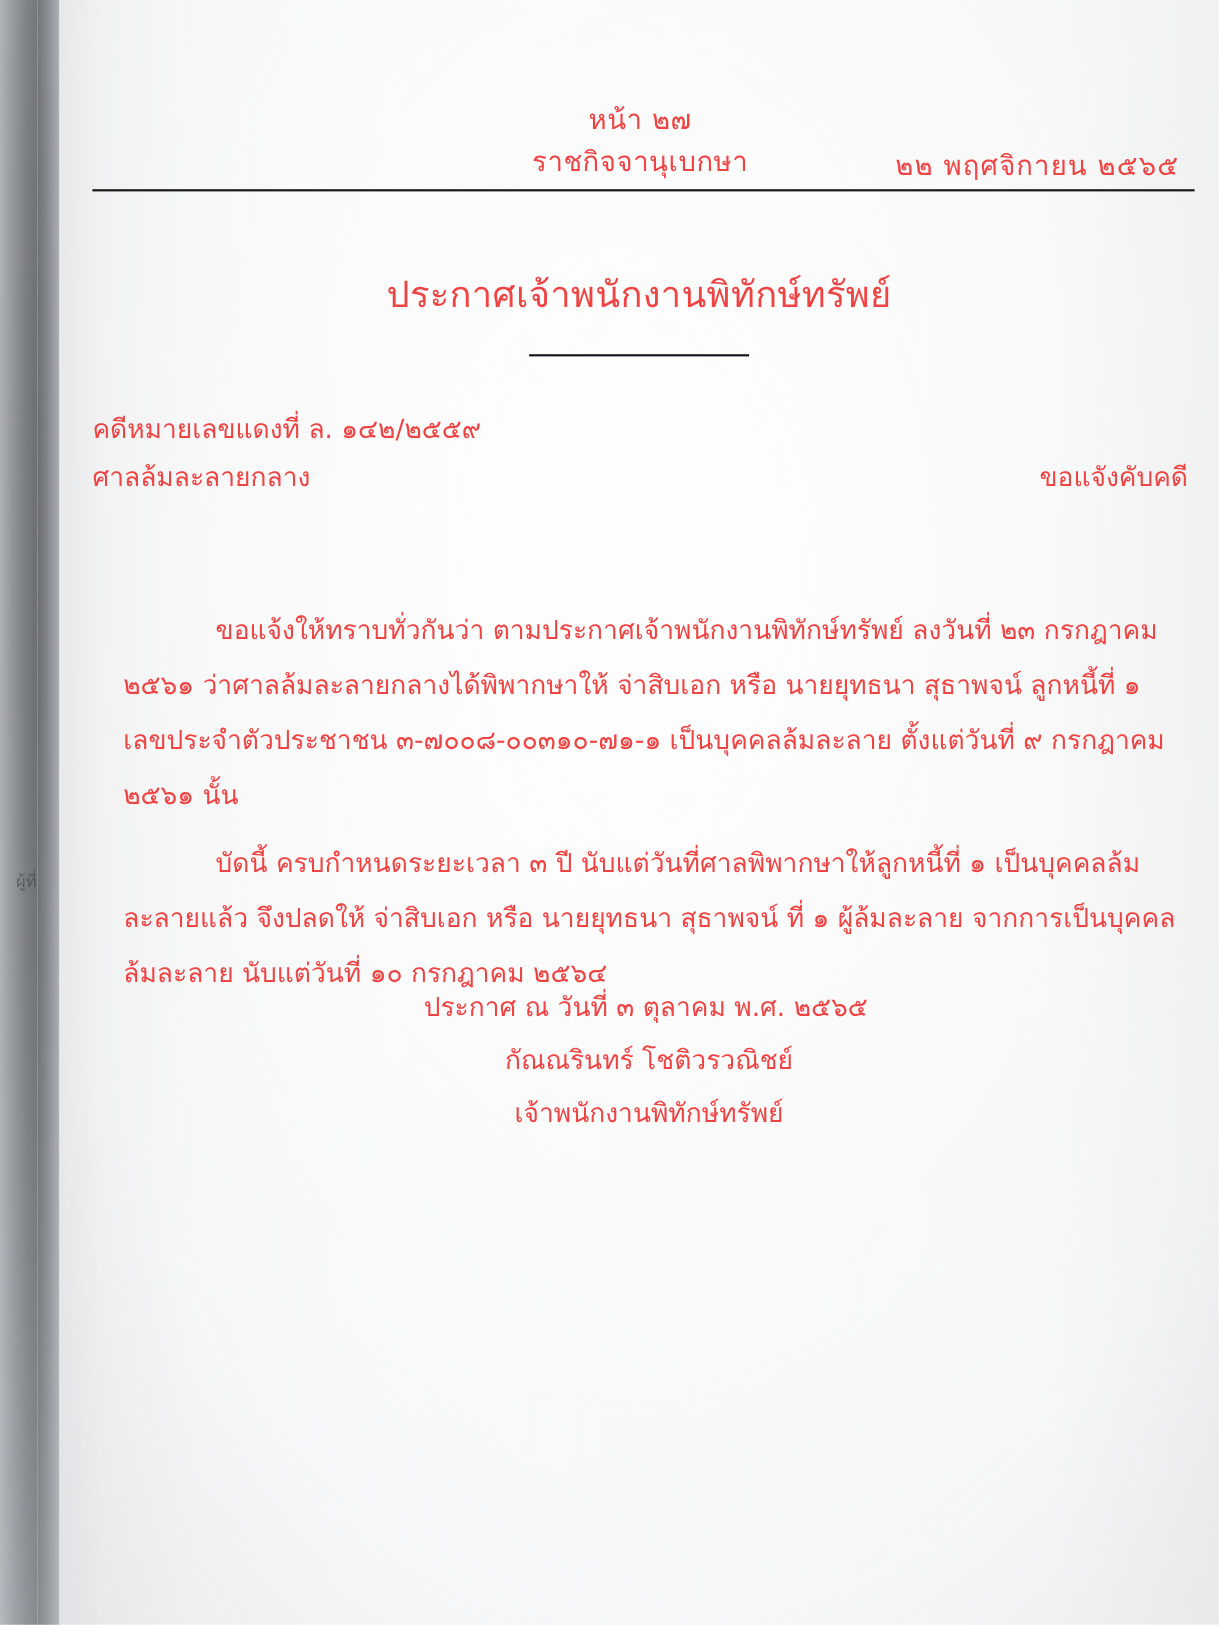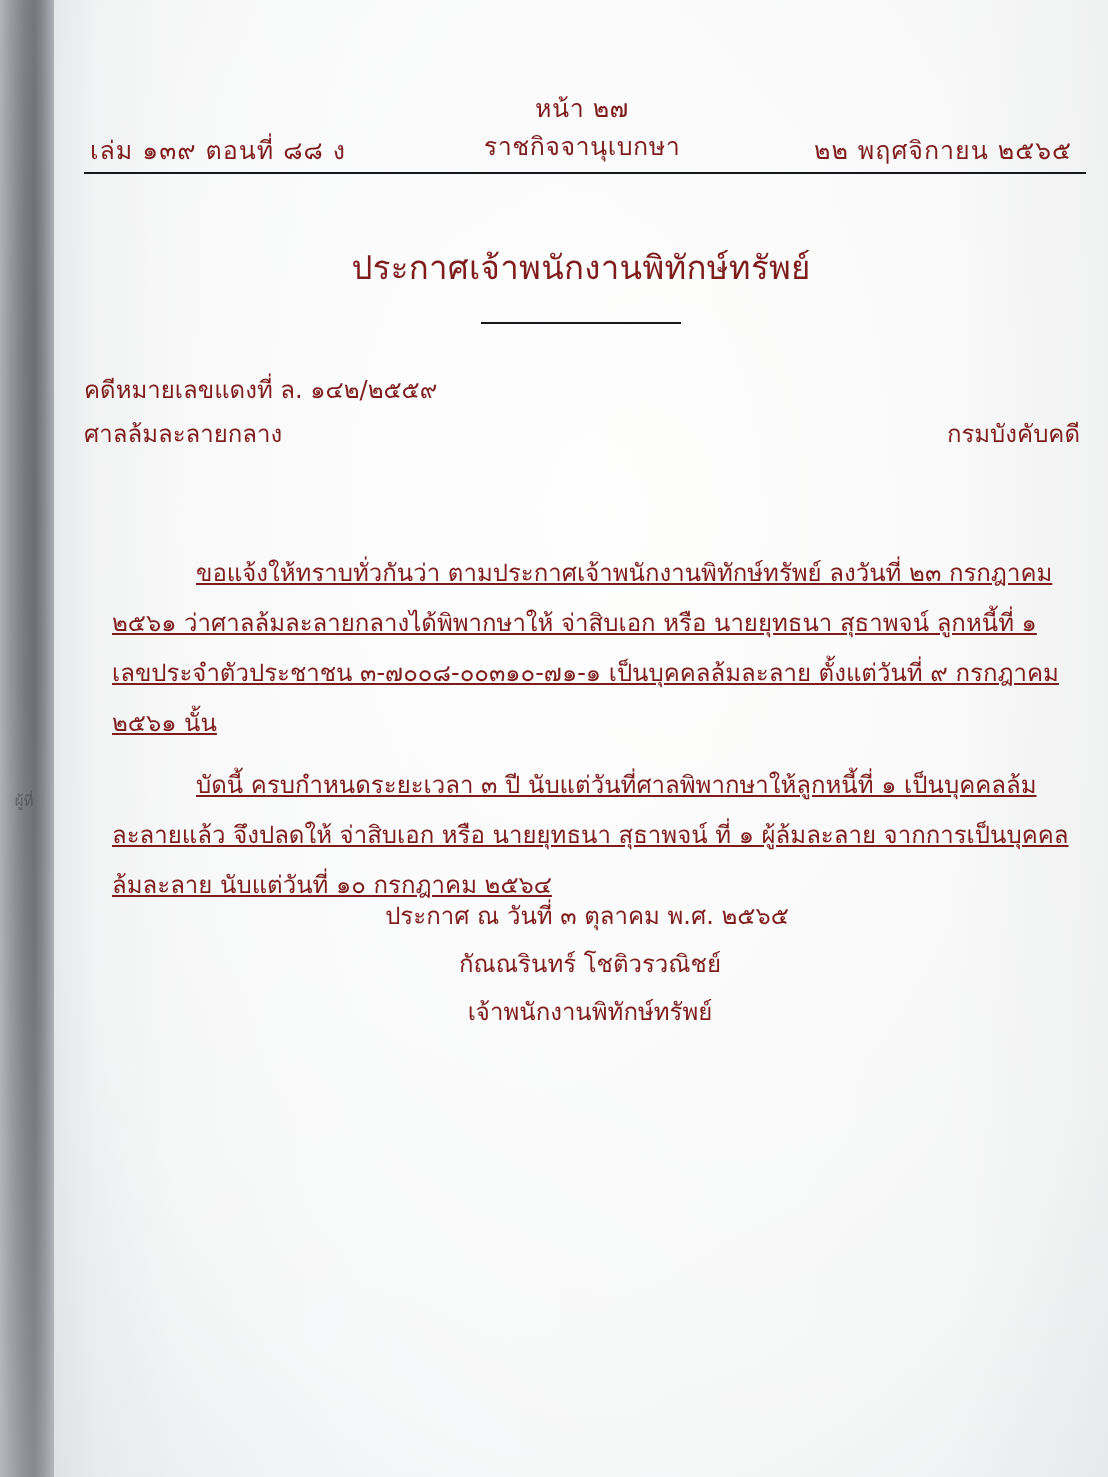--- a/index.html
+++ b/index.html
@@ -67,21 +67,21 @@
     text-align: center;
   }
 
   
   .content {
     position: absolute;
     left: 54px;
     top: 0;
     width: 1054px;
     height: 1161px;
-    color: #7f1d1d;
+    color: #ef4444;
   }
 
   .header-row {
     position: absolute;
     left: 30px;
     right: 28px;
     top: 92px;
     height: 72px;
   }
   .hdr-center {
@@ -162,21 +162,21 @@
   .body-text {
     position: absolute;
     left: 58px;
     right: 36px;
     top: 548px;
     font-size: 24px;
     line-height: 50px;
   }
   .para { margin: 0 0 12px 0; }
   .para p { margin: 0; }
-  .indent { text-indent: 84px; text-decoration: underline; }
+  .indent { text-indent: 84px; }
 
   .closing {
     position: absolute;
     left: 0; right: 0;
     top: 892px;
     text-align: center;
     font-size: 24px;
     line-height: 48px;
     padding-left: 12px;
   }
@@ -192,36 +192,35 @@
   <div class="page-sheet"></div>
   <div class="page-tint"></div>
   <div class="edge-bleed">ผู้ที่</div>
 </div>
 
 <div class="content">
 
   <div class="header-row">
     <div class="hdr-center">หน้า ๒๗</div>
     <div class="hdr-center" style="top:38px;">ราชกิจจานุเบกษา</div>
-    <div class="hdr-left">เล่ม ๑๓๙ ตอนที่ ๘๘ ง</div>
     <div class="hdr-right">๒๒ พฤศจิกายน ๒๕๖๕</div>
   </div>
 
   <div class="rule"></div>
 
   <div class="title">ประกาศเจ้าพนักงานพิทักษ์ทรัพย์</div>
   <div class="short-rule"></div>
 
   <div class="meta">
     <div class="meta-row">
       <div class="left">คดีหมายเลขแดงที่ ล. ๑๔๒/๒๕๕๙</div>
     </div>
     <div class="meta-row">
       <div class="left">ศาลล้มละลายกลาง</div>
-      <div class="right">กรมบังคับคดี</div>
+      <div class="right">ขอแจังคับคดี</div>
     </div>
   </div>
 
   <div class="body-text">
     <div class="para">
       <p class="indent">ขอแจ้งให้ทราบทั่วกันว่า ตามประกาศเจ้าพนักงานพิทักษ์ทรัพย์ ลงวันที่ ๒๓ กรกฎาคม ๒๕๖๑ ว่าศาลล้มละลายกลางได้พิพากษาให้ จ่าสิบเอก หรือ นายยุทธนา สุธาพจน์ ลูกหนี้ที่ ๑ เลขประจำตัวประชาชน ๓-๗๐๐๘-๐๐๓๑๐-๗๑-๑ เป็นบุคคลล้มละลาย ตั้งแต่วันที่ ๙ กรกฎาคม ๒๕๖๑ นั้น</p>
     </div>
     <div class="para">
       <p class="indent">บัดนี้ ครบกำหนดระยะเวลา ๓ ปี นับแต่วันที่ศาลพิพากษาให้ลูกหนี้ที่ ๑ เป็นบุคคลล้มละลายแล้ว จึงปลดให้ จ่าสิบเอก หรือ นายยุทธนา สุธาพจน์ ที่ ๑ ผู้ล้มละลาย จากการเป็นบุคคลล้มละลาย นับแต่วันที่ ๑๐ กรกฎาคม ๒๕๖๔</p>
     </div>

